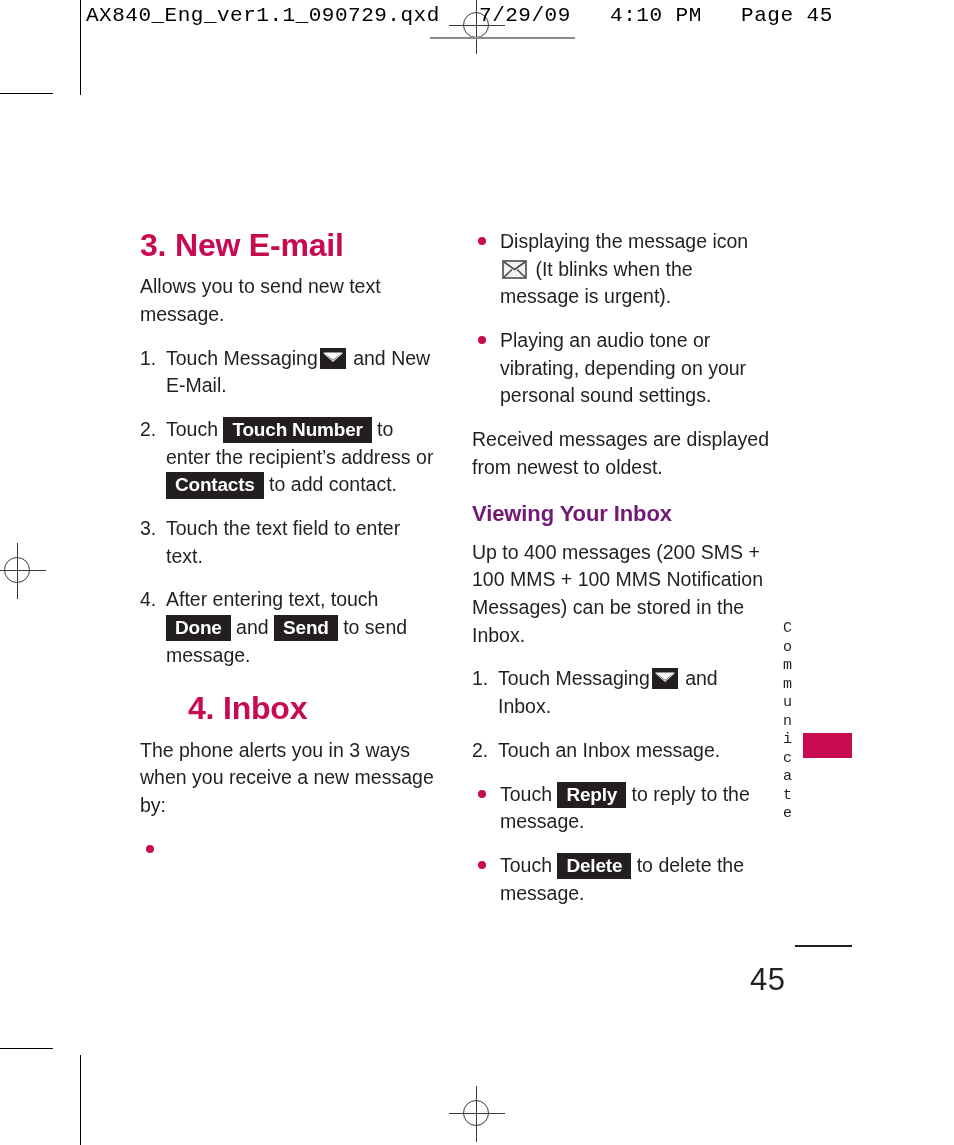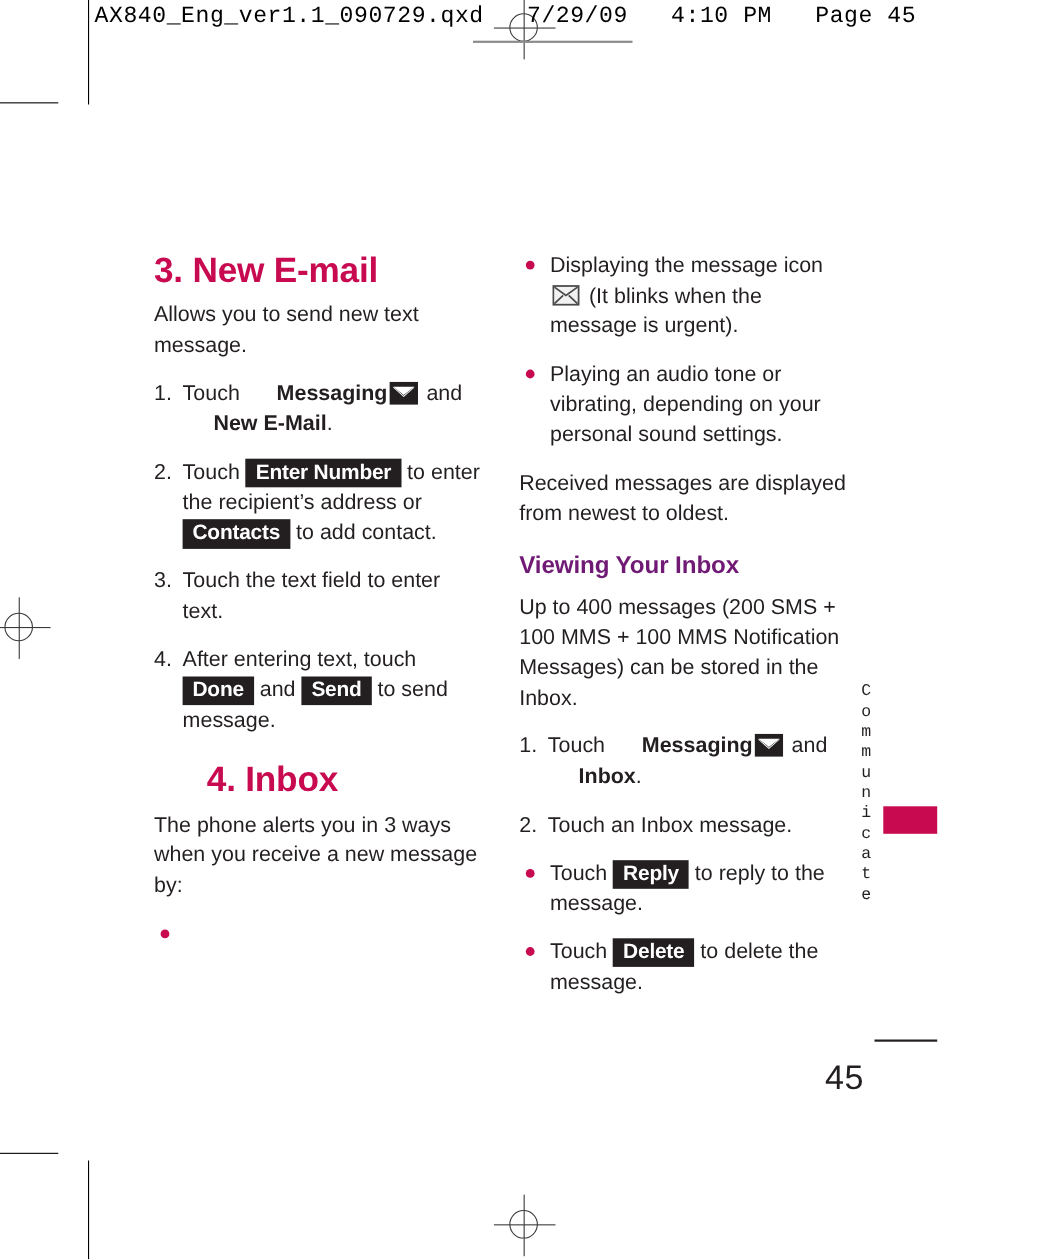--- a/index.html
+++ b/index.html
@@ -131,21 +131,21 @@
   .bul > .dot {
     position: absolute;
     left: 6px;
     top: 9px;
     width: 8px;
     height: 8px;
     border-radius: 50%;
     background: #c80a50;
   }
 
-  b.bold { font-weight: bold; margin-left: 28px; }
+  b.bold { font-weight: normal; }
 
   
   .key {
     display: inline-block;
     background: #231f20;
     color: #ffffff;
     font-weight: bold;
     font-size: 19px;
     line-height: 1.12;
     padding: 2px 9px 3px 9px;
@@ -259,21 +259,21 @@
       <span>Touch </span><b class="bold">Messaging</b><span class="env-solid"><svg width="26" height="21" viewBox="0 0 26 21">
             <rect x="0" y="0" width="26" height="21" fill="#231f20"></rect>
             <path d="M3 4 L23 4 L23 17 L3 17 Z" fill="#231f20"></path>
             <path d="M3.5 4.5 L13 12 L22.5 4.5 Z" fill="#ffffff"></path>
             <path d="M3.5 4.5 L13 12.8 L22.5 4.5 L22.5 5.6 L13 14 L3.5 5.6 Z" fill="#ffffff"></path>
           </svg></span><span> and </span><b class="bold">New E-Mail</b><span>.</span>
     </div>
 
     <div class="num">
       <span class="marker">2.</span>
-      <span>Touch </span><span class="key">Enter Number</span><span> to enter the recipient’s address or </span><span class="key">Contacts</span><span> to add contact.</span>
+      <span>Touch </span><span class="key">Touch Number</span><span> to enter the recipient’s address or </span><span class="key">Contacts</span><span> to add contact.</span>
     </div>
 
     <div class="num">
       <span class="marker">3.</span>
       <span>Touch the text field to enter text.</span>
     </div>
 
     <div class="num">
       <span class="marker">4.</span>
       <span>After entering text, touch </span><span class="key">Done</span><span> and </span><span class="key">Send</span><span> to send message.</span>

